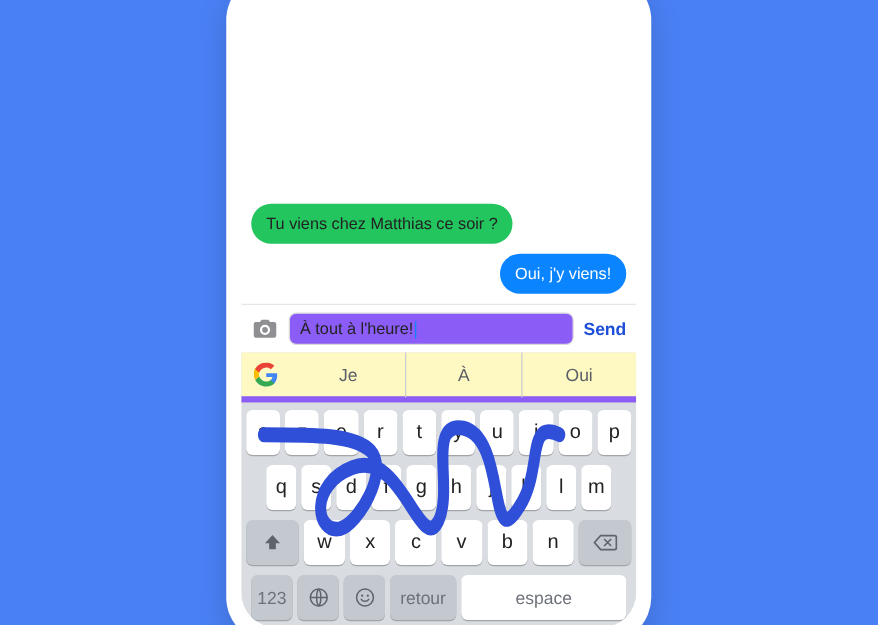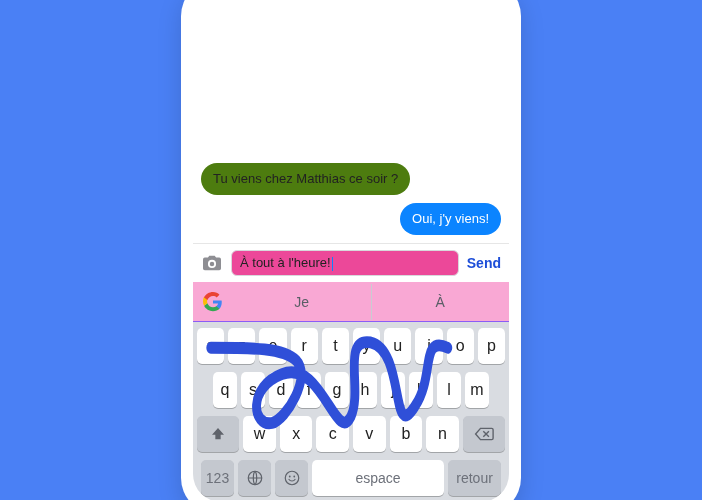--- a/index.html
+++ b/index.html
@@ -1,29 +1,29 @@
 <!DOCTYPE html>
 <html><head>
   <meta charset="utf-8">
   <style>
     * { margin: 0; padding: 0; box-sizing: border-box; font-family: -apple-system, BlinkMacSystemFont, "Helvetica Neue", sans-serif; }
     body { width: 702px; height: 500px; background: #4a80f5; display: flex; align-items: flex-start; justify-content: center; overflow: hidden; }
     .phone { width: 340px; background: #fff; border-radius: 36px; box-shadow: 0 8px 24px rgba(0,0,0,0.15); padding: 12px; margin-top: -20px; }
     .screen { background: #fff; border-radius: 28px; overflow: hidden; display: flex; flex-direction: column; height: 510px; }
     .conversation { flex: 1; padding: 10px 8px 8px 8px; display: flex; flex-direction: column; justify-content: flex-end; gap: 8px; }
     .bubble { max-width: 78%; padding: 8px 12px; border-radius: 18px; font-size: 13px; line-height: 1.25; }
-    .bubble.incoming { background: #4d7c0f; color: #222; align-self: flex-start; }
+    .bubble.incoming { background: #22c55e; color: #222; align-self: flex-start; }
     .bubble.outgoing { background: #0b84ff; color: #fff; align-self: flex-end; }
     .input-row { display: flex; align-items: center; gap: 8px; padding: 6px 8px; border-top: 1px solid #e6e6e6; }
     .camera { width: 22px; height: 18px; color: #8e8e93; display:flex; align-items:center; justify-content:center;}
-    .text-field { flex: 1; border: 1px solid #d8d8db; border-radius: 6px; padding: 4px 8px; font-size: 13px; color: #222; background:#ec4899; position: relative; }
+    .text-field { flex: 1; border: 1px solid #d8d8db; border-radius: 6px; padding: 4px 8px; font-size: 13px; color: #222; background:#8b5cf6; position: relative; }
     .text-field .cursor { display:inline-block; width:1px; height:14px; background:#0b84ff; vertical-align:middle; margin-left:1px; }
     .send { color: #1d4ed8; font-weight: 600; font-size: 14px; }
     .keyboard { background: #d9dce1; position: relative; padding-bottom: 6px; }
-    .suggestion-row { display: flex; align-items: center; height: 40px; border-bottom: 1px solid #8b5cf6; background: #f9a8d4; }
+    .suggestion-row { display: flex; align-items: center; height: 40px; border-bottom: 5px solid #8b5cf6; background: #fef9c3; }
     .g-btn { width: 40px; display:flex; align-items:center; justify-content:center; }
     .g-logo { width:20px; height:20px; }
     .suggestions { flex:1; display:flex; }
     .sugg { flex:1; text-align:center; font-size:14px; color:#5a5e66; border-left:1px solid #c9ccd1; padding:10px 0; }
     .sugg:first-child { border-left:none; }
     .kb-rows { padding: 6px 4px 0 4px; }
     .kb-row { display:flex; gap:4px; margin-bottom:8px; justify-content:center; }
     .key { background:#fff; border-radius:5px; height:36px; flex:1; display:flex; align-items:center; justify-content:center; font-size:16px; color:#222; box-shadow: 0 1px 0 rgba(0,0,0,0.25); }
     .key.secondary { font-size:14px; color:#6d717a;}
     .key.fn { background:#c4c8cf; }
@@ -66,20 +66,21 @@
           <svg class="g-logo" viewBox="0 0 48 48">
             <path fill="#4285F4" d="M45 24.5c0-1.6-.15-2.8-.45-4H24v7.3h12c-.25 2-1.6 5-5 7l7.7 6C43 37 45 31.3 45 24.5z"></path>
             <path fill="#34A853" d="M24 46c6.5 0 11.9-2.1 15.8-5.8l-7.7-6c-2 1.4-4.8 2.4-8.1 2.4-6.2 0-11.5-4.1-13.4-9.7L2.6 33C6.5 40.7 14.6 46 24 46z"></path>
             <path fill="#FBBC05" d="M10.6 26.9c-.5-1.5-.8-3.1-.8-4.9s.3-3.4.8-4.9L2.6 11C.9 14.3 0 18 0 22s.9 7.7 2.6 11l8-6.1z"></path>
             <path fill="#EA4335" d="M24 9.5c3.5 0 6.5 1.2 8.9 3.5l6.6-6.6C35.9 2.4 30.5 0 24 0 14.6 0 6.5 5.3 2.6 13l8 6.1C12.5 13.6 17.8 9.5 24 9.5z"></path>
           </svg>
         </div>
         <div class="suggestions">
           <div class="sugg">Je</div>
           <div class="sugg">À</div>
+          <div class="sugg">Oui</div>
         </div>
       </div>
 
       <div class="kb-rows">
         <div class="kb-row">
           <div class="key">a</div>
           <div class="key">z</div>
           <div class="key">e</div>
           <div class="key">r</div>
           <div class="key">t</div>
@@ -128,22 +129,22 @@
               </svg>
           </div>
           <div class="key fn small">
             <svg width="18" height="18" viewBox="0 0 24 24">
                 <circle cx="12" cy="12" r="9" fill="none" stroke="#5f636b" stroke-width="1.6"></circle>
                 <circle cx="9" cy="10" r="1.2" fill="#5f636b"></circle>
                 <circle cx="15" cy="10" r="1.2" fill="#5f636b"></circle>
                 <path d="M8 14c1 1.5 2.5 2 4 2s3-.5 4-2" fill="none" stroke="#5f636b" stroke-width="1.6" stroke-linecap="round"></path>
               </svg>
           </div>
+          <div class="key fn return secondary">retour</div>
           <div class="key space secondary">espace</div>
-          <div class="key fn return secondary">retour</div>
         </div>
       </div>
 
       <div class="swipe-overlay">
         <svg viewBox="0 0 320 100" preserveAspectRatio="none">
           <path d="M18 18 C 60 18, 92 18, 105 28 C 120 40, 95 72, 80 75 C 60 78, 55 48, 90 38 C 130 26, 145 92, 160 70 C 172 50, 150 10, 180 14 C 215 20, 200 92, 225 62 C 245 40, 230 8, 258 18" fill="none" stroke="#2f4fd8" stroke-width="9" stroke-linecap="round" stroke-linejoin="round"></path>
         </svg>
       </div>
 
     </div>

